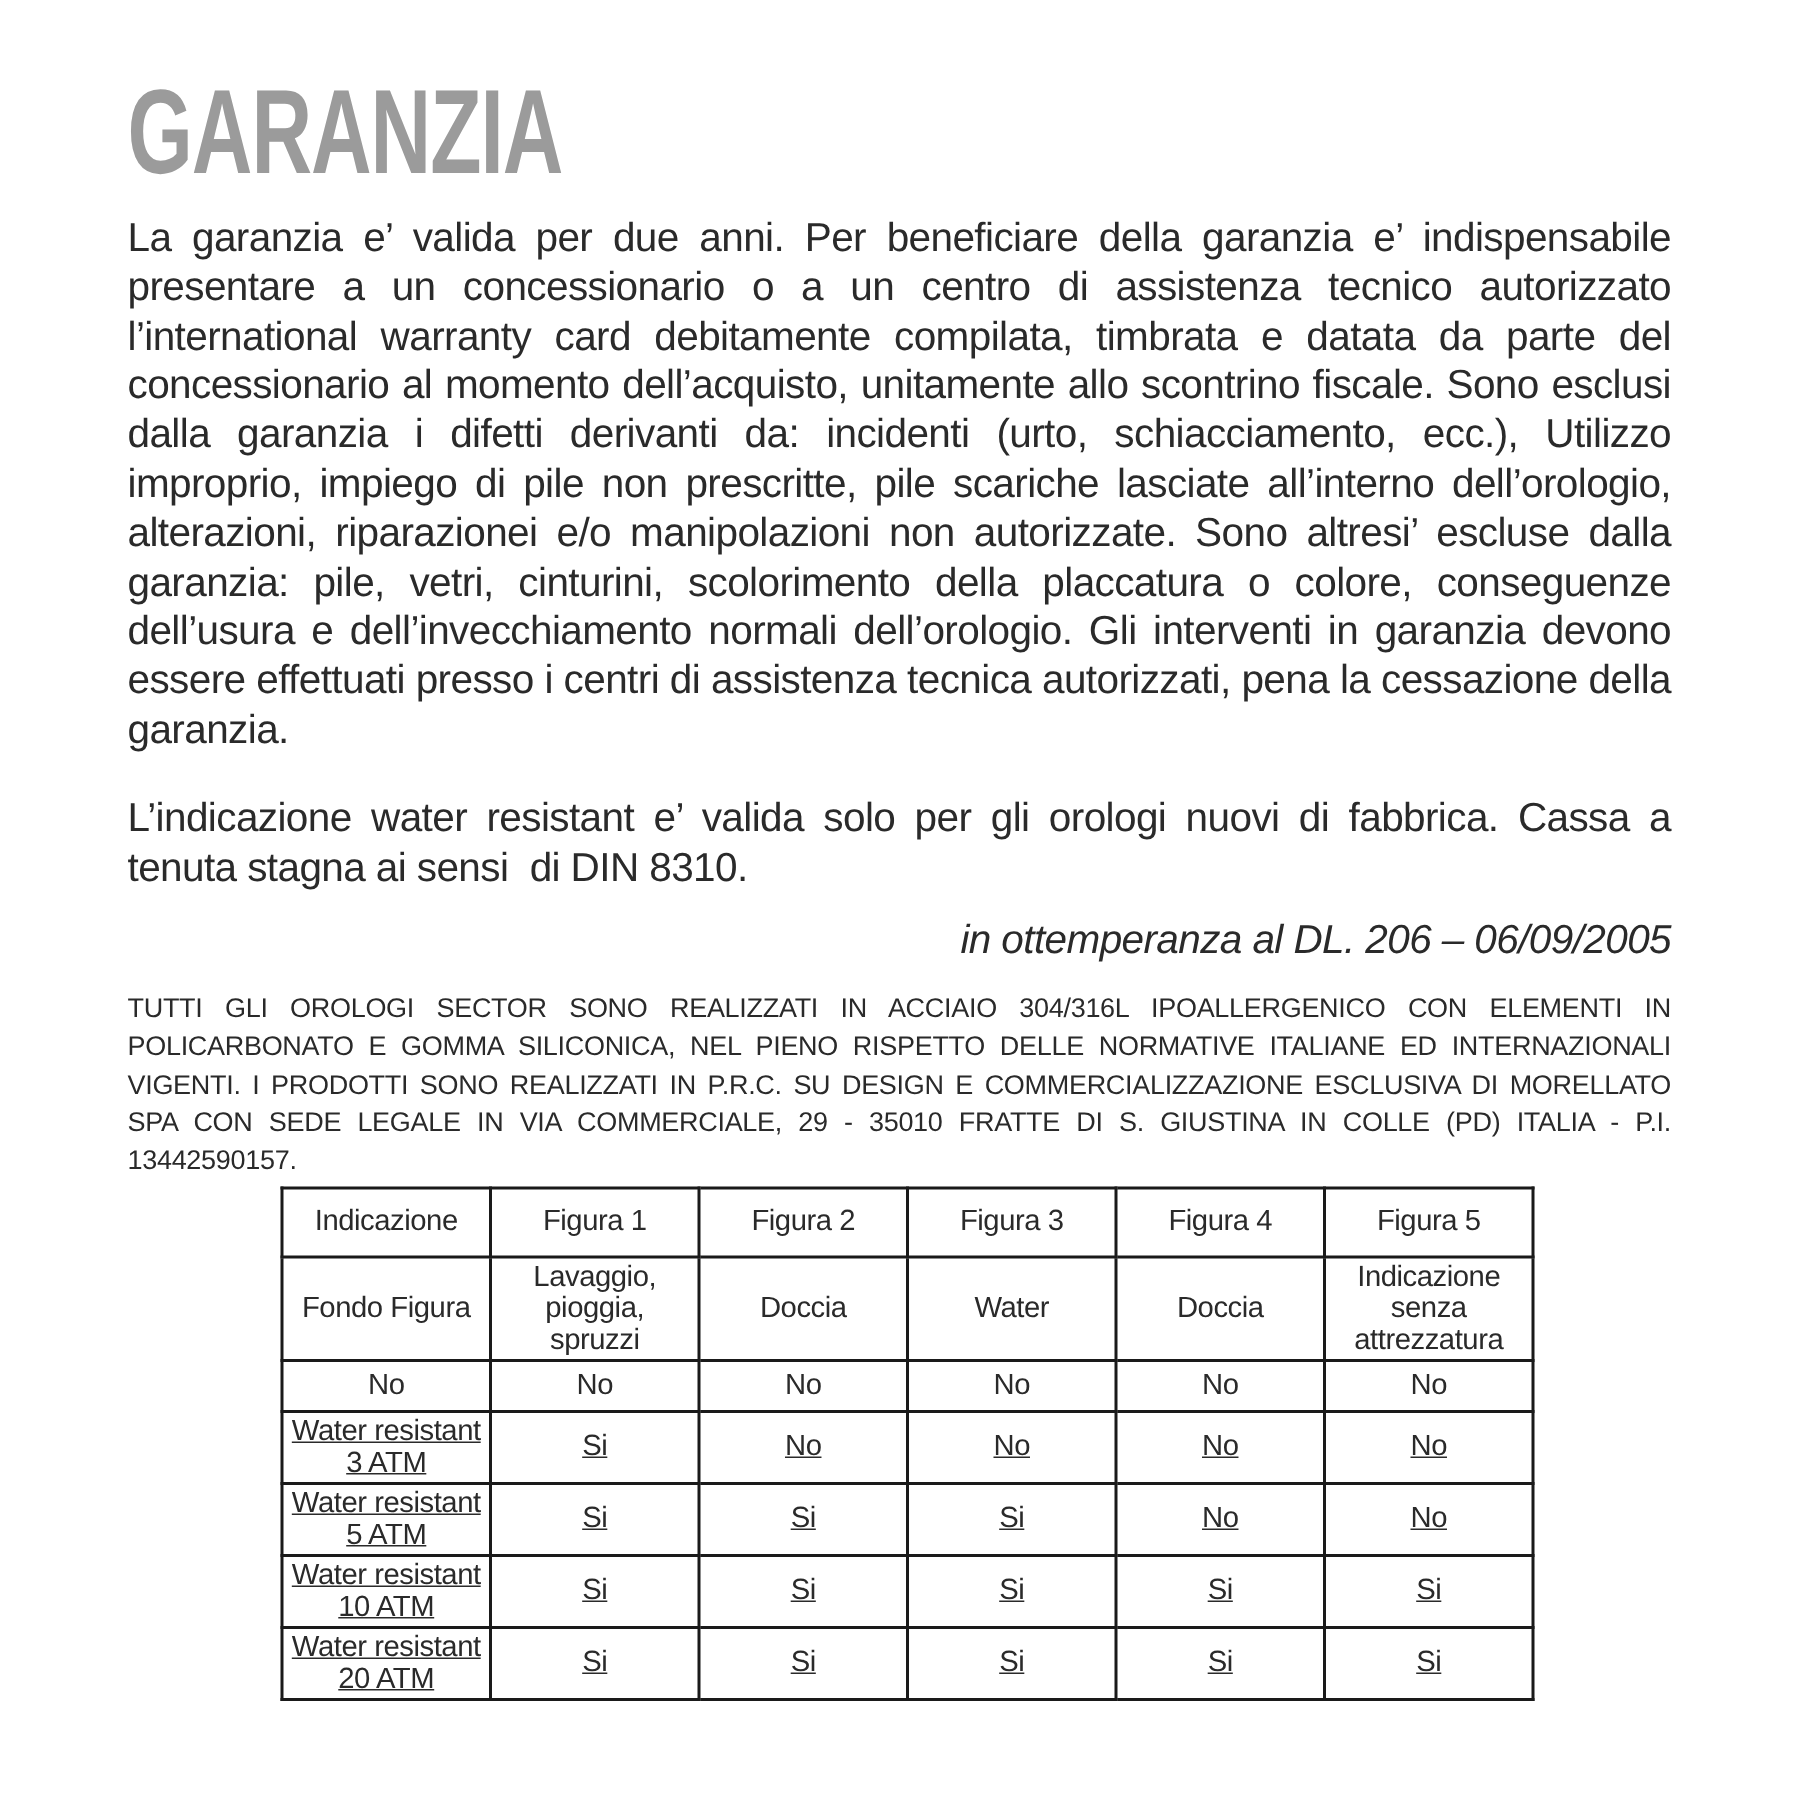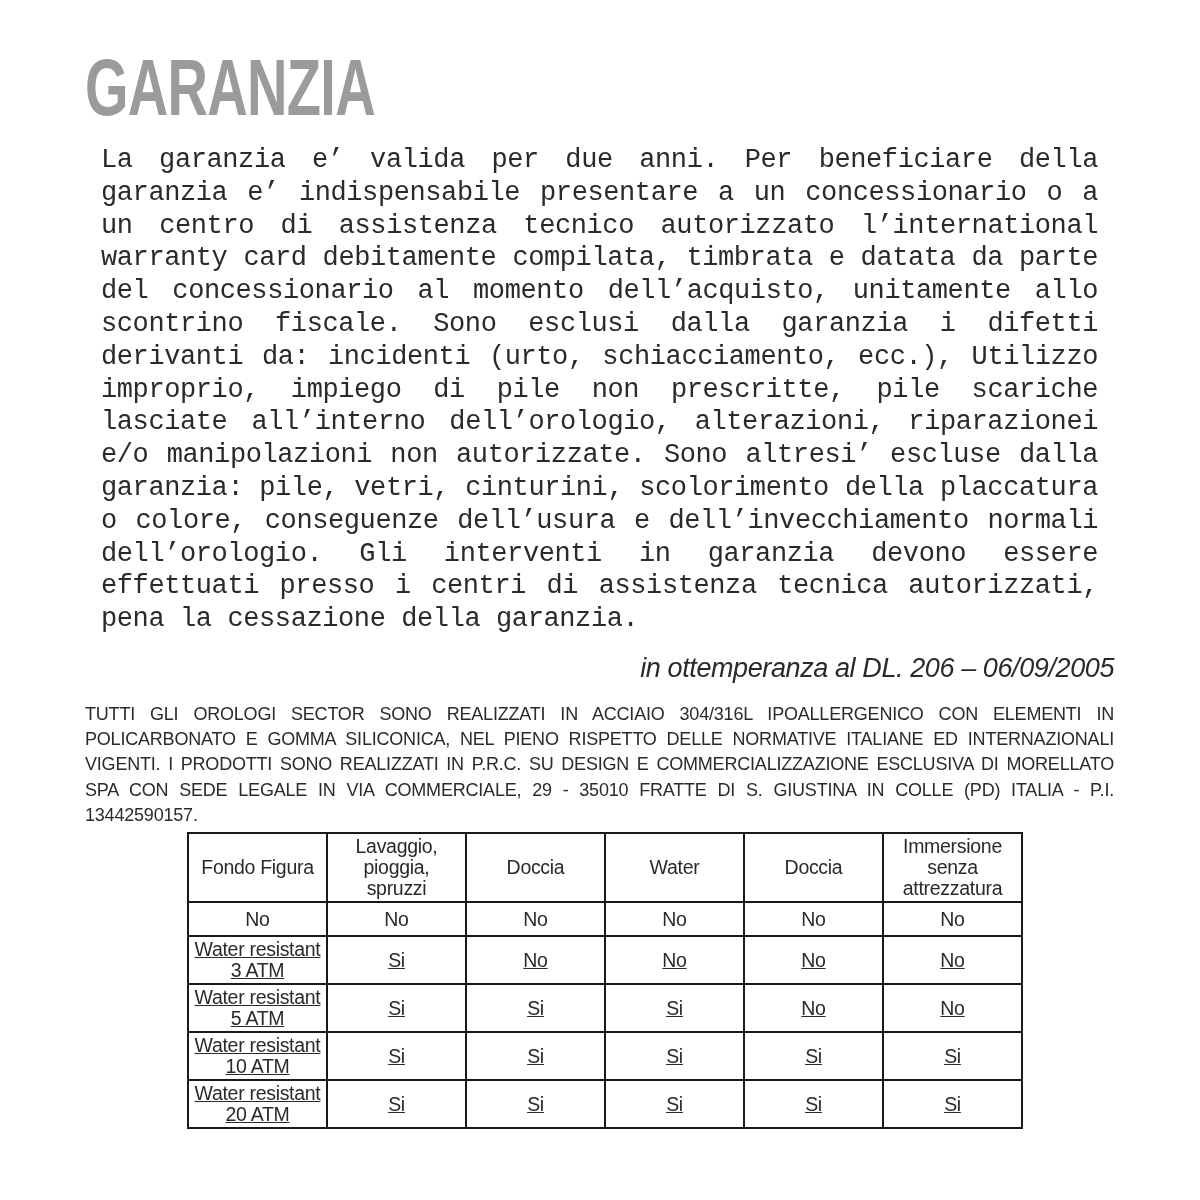--- a/index.html
+++ b/index.html
@@ -25,35 +25,34 @@
     font-size: 80px;
     line-height: 1.0;
     font-weight: 700;
     color: #9b9b9b;
     letter-spacing: -1px;
     transform: scaleX(0.70);
     transform-origin: left center;
     white-space: nowrap;
   }
   .body-text {
-    margin: 16px;
+    margin: 0;
     font-size: 27px;
     line-height: 32.8px;
     letter-spacing: -0.4px;
     text-align: justify;
-    font-family: Liberation Mono, monospace;
   }
   .para-gap {
     margin-top: 26px;
   }
   .pre {
     white-space: pre-wrap;
   }
   .compliance {
-    margin: 0 0 0 0;
+    margin: 16px 0 0 0;
     font-size: 27px;
     line-height: 32.8px;
     letter-spacing: -0.4px;
     font-style: italic;
     text-align: right;
   }
   .upper-note {
     margin: 17px 0 0 0;
     font-size: 18px;
     line-height: 25.3px;
@@ -83,35 +82,44 @@
 </style>
 </head>
 <body>
 
 <div class="page">
 
   <h1 class="title" style="color: rgb(155, 155, 155);">GARANZIA</h1>
 
   <p class="body-text">La garanzia e’ valida per due anni. Per beneficiare della garanzia e’ indispensabile presentare a un concessionario o a un centro di assistenza tecnico autorizzato l’international warranty card debitamente compilata, timbrata e datata da parte del concessionario al momento dell’acquisto, unitamente allo scontrino fiscale. Sono esclusi dalla garanzia i difetti derivanti da: incidenti (urto, schiacciamento, ecc.), Utilizzo improprio, impiego di pile non prescritte, pile scariche lasciate all’interno dell’orologio, alterazioni, riparazionei e/o manipolazioni non autorizzate. Sono altresi’ escluse dalla garanzia: pile, vetri, cinturini, scolorimento della placcatura o colore, conseguenze dell’usura e dell’invecchiamento normali dell’orologio. Gli interventi in garanzia devono essere effettuati presso i centri di assistenza tecnica autorizzati, pena la cessazione della garanzia.</p>
 
+  <p class="body-text para-gap pre">L’indicazione water resistant e’ valida solo per gli orologi nuovi di fabbrica. Cassa a tenuta stagna ai sensi  di DIN 8310.</p>
 
   <p class="compliance">in ottemperanza al DL. 206 – 06/09/2005</p>
 
   <p class="upper-note">TUTTI GLI OROLOGI SECTOR SONO REALIZZATI IN ACCIAIO 304/316L IPOALLERGENICO CON ELEMENTI IN POLICARBONATO E GOMMA SILICONICA, NEL PIENO RISPETTO DELLE NORMATIVE ITALIANE ED INTERNAZIONALI VIGENTI. I PRODOTTI SONO REALIZZATI IN P.R.C. SU DESIGN E COMMERCIALIZZAZIONE ESCLUSIVA DI MORELLATO SPA CON SEDE LEGALE IN VIA COMMERCIALE, 29 - 35010 FRATTE DI S. GIUSTINA IN COLLE (PD) ITALIA - P.I. 13442590157.</p>
 
   <table class="wr-table">
     <tbody>
+      <tr class="r-head">
+        <td>Indicazione</td>
+        <td>Figura 1</td>
+        <td>Figura 2</td>
+        <td>Figura 3</td>
+        <td>Figura 4</td>
+        <td>Figura 5</td>
+      </tr>
       <tr class="r-sub">
         <td>Fondo Figura</td>
         <td>Lavaggio, pioggia,
 spruzzi</td>
         <td>Doccia</td>
         <td>Water</td>
         <td>Doccia</td>
-        <td>Immersione senza
+        <td>Indicazione senza
 attrezzatura</td>
       </tr>
       <tr class="r-no">
         <td>No</td>
         <td>No</td>
         <td>No</td>
         <td>No</td>
         <td>No</td>
         <td>No</td>
       </tr>

